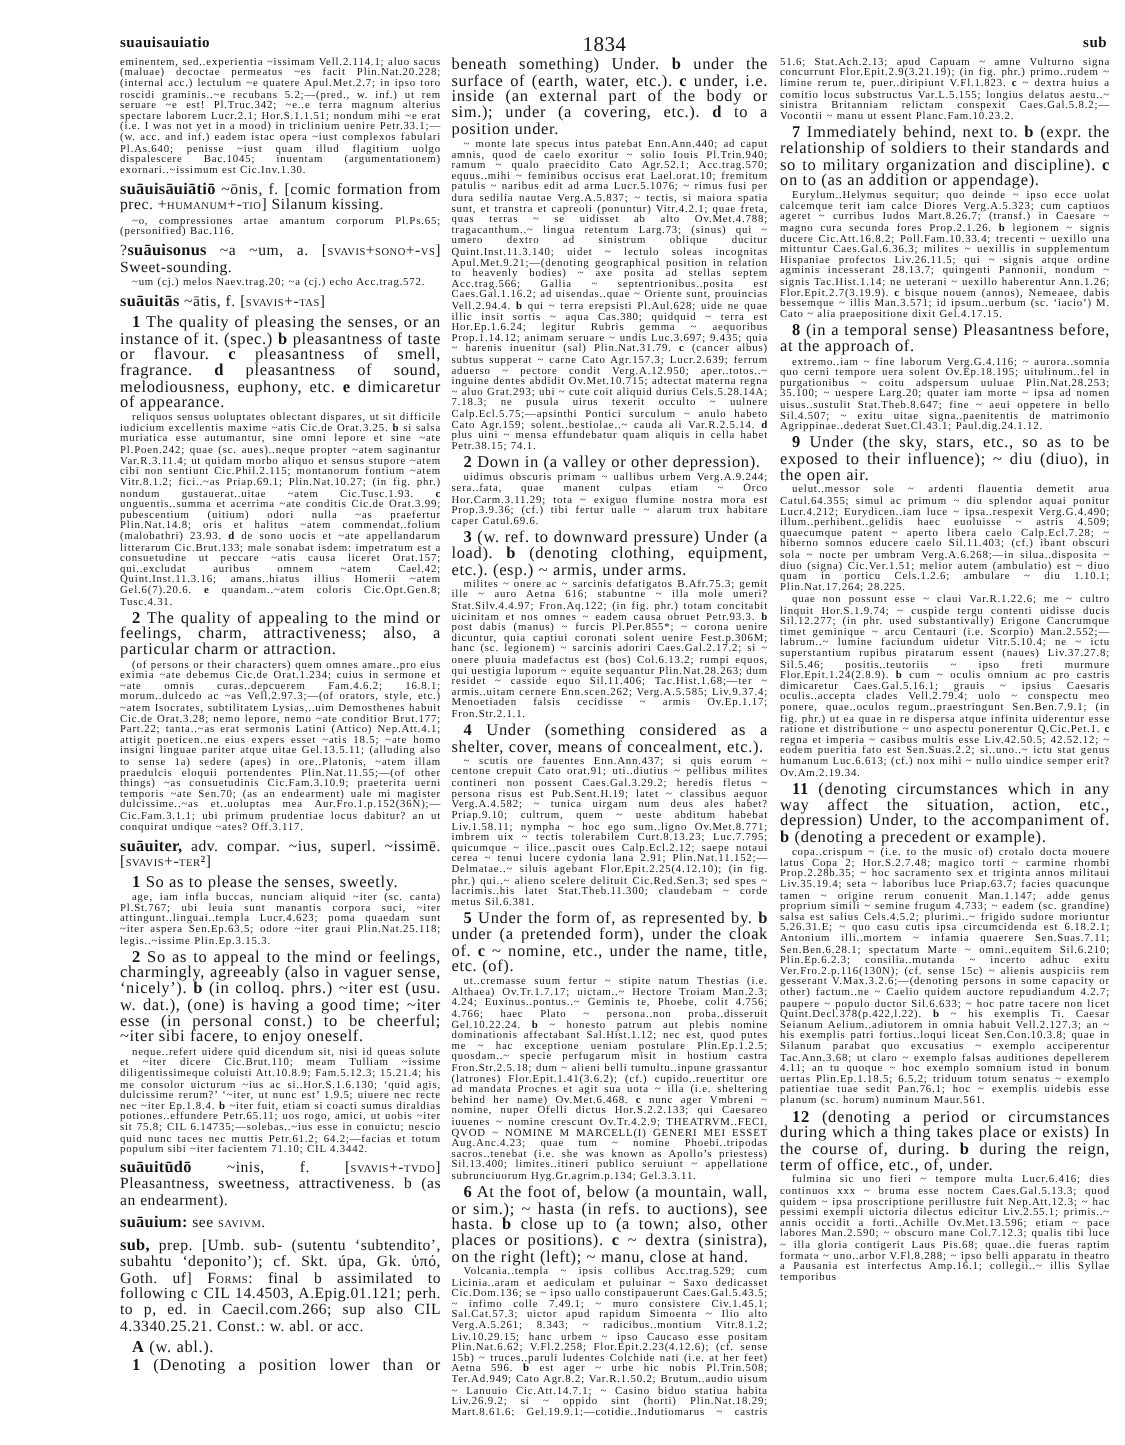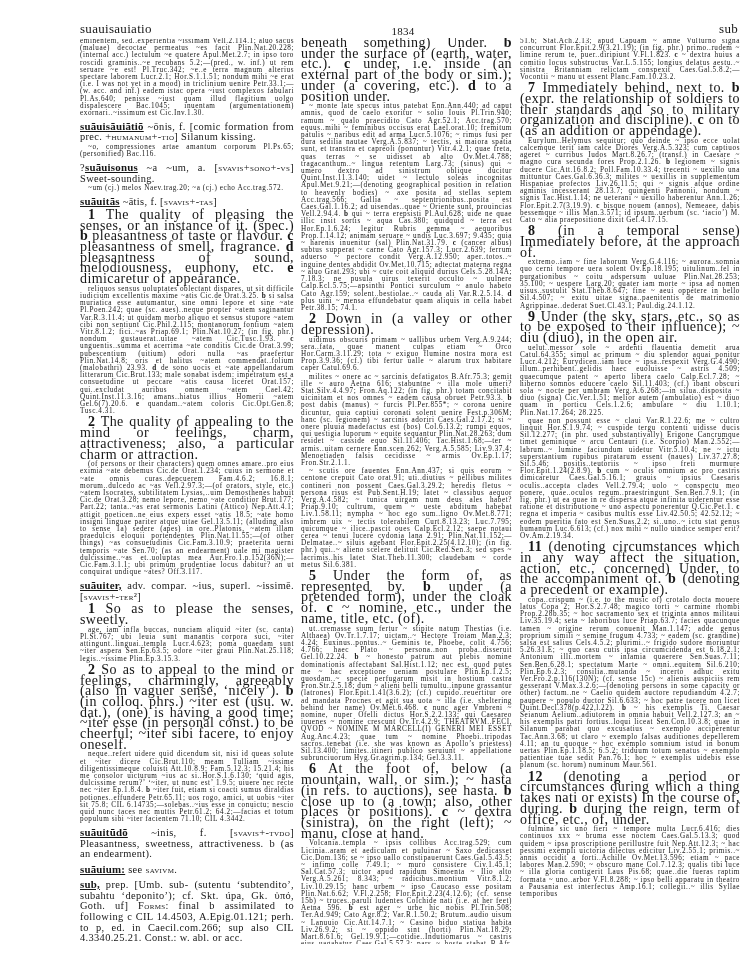--- a/index.html
+++ b/index.html
@@ -1,33 +1,33 @@
 <!DOCTYPE html>
 <html><head>
 <meta charset="utf-8">
 <style>
   html, body { margin:0; padding:0; }
   body {
     width:750px; height:963px; position:relative; overflow:hidden;
     background:#ffffff; color:#161616;
     font-family:"Liberation Serif","DejaVu Serif",serif;
   }
-  .hdr { position:absolute; top:23px; font-size:13px; line-height:12px; font-weight:normal; letter-spacing:0.3px; }
+  .hdr { position:absolute; top:23px; font-size:10px; line-height:12px; font-weight:bold; letter-spacing:0.3px; }
   #hl { left:80px; }
-  #hp { left:380px; width:46px; text-align:center; font-weight:normal; font-size:11px; top:25px; }
+  #hp { left:380px; width:46px; text-align:center; font-weight:normal; font-size:14px; top:25px; }
   #hr { left:700px; width:38px; text-align:right; }
   .col { position:absolute; top:38px; height:906px; overflow:hidden; }
   #cl { left:80px; width:214px; }
   #cm { left:301px; width:211px; }
   #cr { left:520px; width:220px; }
   p { margin:0; text-align:justify; }
   .cite { font-size:7.2px; line-height:7.2px; letter-spacing:0.55px; text-indent:8px; margin-top:1px; }
-  .sense { font-size:14px; line-height:10.7px; letter-spacing:0.42px; text-indent:8px; margin-top:2px; }
+  .sense { font-size:11px; line-height:10.7px; letter-spacing:0.42px; text-indent:8px; margin-top:2px; }
   .entry { font-size:10.4px; line-height:10.7px; letter-spacing:0.35px; margin-top:3.5px; }
-  .entry .hw { font-weight:bold; font-size:10.9px; letter-spacing:0.2px;text-decoration:underline; }
+  .entry .hw { font-weight:bold; font-size:10.9px; letter-spacing:0.2px; }
   .sc { font-variant:small-caps; }
   .noind { text-indent:0; margin-top:0; }
   .lastjust { text-align-last:justify; }
   b { font-weight:bold; }
 </style>
 </head>
 <body>
 
 <div class="hdr" id="hl">suauisauiatio</div>
 <div class="hdr" id="hp">1834</div>
@@ -61,34 +61,36 @@
   <p class="entry"><b class="hw">sub,</b><span> prep. [Umb. sub- (sutentu ‘subtendito’, subahtu ‘deponito’); cf. Skt. úpa, Gk. ὑπό, Goth. uf] </span><span class="sc">Forms</span><span>: final b assimilated to following c CIL 14.4503, A.Epig.01.121; perh. to p, ed. in Caecil.com.266; sup also CIL 4.3340.25.21. Const.: w. abl. or acc.</span></p>
   <p class="sense"><b>A</b><span> (w. abl.).</span></p>
   <p class="sense lastjust"><b>1</b><span> (Denoting a position lower than or</span></p>
 </div>
 
 <div class="col" id="cm">
   <p class="sense noind"><span>beneath something) Under. </span><b>b</b><span> under the surface of (earth, water, etc.). </span><b>c</b><span> under, i.e. inside (an external part of the body or sim.); under (a covering, etc.). </span><b>d</b><span> to a position under.</span></p>
   <p class="cite"><span>~ monte late specus intus patebat Enn.Ann.440; ad caput amnis, quod de caelo exoritur ~ solio Iouis Pl.Trin.940; ramum ~ qualo praecidito Cato Agr.52.1; Acc.trag.570; equus..mihi ~ feminibus occisus erat Lael.orat.10; fremitum patulis ~ naribus edit ad arma Lucr.5.1076; ~ rimus fusi per dura sedilia nautae Verg.A.5.837; ~ tectis, si maiora spatia sunt, et transtra et capreoli (ponuntur) Vitr.4.2.1; quae freta, quas terras ~ se uidisset ab alto Ov.Met.4.788; tragacanthum..~ lingua retentum Larg.73; (sinus) qui ~ umero dextro ad sinistrum oblique ducitur Quint.Inst.11.3.140; uidet ~ lectulo soleas incognitas Apul.Met.9.21;—(denoting geographical position in relation to heavenly bodies) ~ axe posita ad stellas septem Acc.trag.566; Gallia ~ septentrionibus..posita est Caes.Gal.1.16.2; ad uisendas..quae ~ Oriente sunt, prouincias Vell.2.94.4. </span><b>b</b><span> qui ~ terra erepsisti Pl.Aul.628; uide ne quae illic insit sortis ~ aqua Cas.380; quidquid ~ terra est Hor.Ep.1.6.24; legitur Rubris gemma ~ aequoribus Prop.1.14.12; animam seruare ~ undis Luc.3.697; 9.435; quia ~ harenis inuenitur (sal) Plin.Nat.31.79. </span><b>c</b><span> (cancer albus) subtus supperat ~ carne Cato Agr.157.3; Lucr.2.639; ferrum aduerso ~ pectore condit Verg.A.12.950; aper..totos..~ inguine dentes abdidit Ov.Met.10.715; adtectat materna regna ~ aluo Grat.293; ubi ~ cute coit aliquid durius Cels.5.28.14A; 7.18.3; ne pusula uirus texerit occulto ~ uulnere Calp.Ecl.5.75;—apsinthi Pontici surculum ~ anulo habeto Cato Agr.159; solent..bestiolae..~ cauda ali Var.R.2.5.14. </span><b>d</b><span> plus uini ~ mensa effundebatur quam aliquis in cella habet Petr.38.15; 74.1.</span></p>
   <p class="sense"><b>2</b><span> Down in (a valley or other depression).</span></p>
   <p class="cite"><span>uidimus obscuris primam ~ uallibus urbem Verg.A.9.244; sera..fata, quae manent culpas etiam ~ Orco Hor.Carm.3.11.29; tota ~ exiguo flumine nostra mora est Prop.3.9.36; (cf.) tibi fertur ualle ~ alarum trux habitare caper Catul.69.6.</span></p>
+  <p class="sense"><b>3</b><span> (w. ref. to downward pressure) Under (a load). </span><b>b</b><span> (denoting clothing, equipment, etc.). (esp.) ~ armis, under arms.</span></p>
   <p class="cite"><span>milites ~ onere ac ~ sarcinis defatigatos B.Afr.75.3; gemit ille ~ auro Aetna 616; stabuntne ~ illa mole umeri? Stat.Silv.4.4.97; Fron.Aq.122; (in fig. phr.) totam concitabit uicinitam et nos omnes ~ eadem causa obruet Petr.93.3. </span><b>b</b><span> post dabis (manus) ~ furcis Pl.Per.855*; ~ corona uenire dicuntur, quia captiui coronati solent uenire Fest.p.306M; hanc (sc. legionem) ~ sarcinis adoriri Caes.Gal.2.17.2; si ~ onere pluuia madefactus est (bos) Col.6.13.2; rumpi equos, qui uestigia luporum ~ equite sequantur Plin.Nat.28.263; dum residet ~ casside equo Sil.11.406; Tac.Hist.1.68;—ter ~ armis..uitam cernere Enn.scen.262; Verg.A.5.585; Liv.9.37.4; Menoetiaden falsis cecidisse ~ armis Ov.Ep.1.17; Fron.Str.2.1.1.</span></p>
+  <p class="sense"><b>4</b><span> Under (something considered as a shelter, cover, means of concealment, etc.).</span></p>
   <p class="cite"><span>~ scutis ore fauentes Enn.Ann.437; si quis eorum ~ centone crepuit Cato orat.91; uti..diutius ~ pellibus milites contineri non possent Caes.Gal.3.29.2; heredis fletus ~ persona risus est Pub.Sent.H.19; latet ~ classibus aequor Verg.A.4.582; ~ tunica uirgam num deus ales habet? Priap.9.10; cultrum, quem ~ ueste abditum habebat Liv.1.58.11; nympha ~ hoc ego sum..ligno Ov.Met.8.771; imbrem uix ~ tectis tolerabilem Curt.8.13.23; Luc.7.795; quicumque ~ ilice..pascit oues Calp.Ecl.2.12; saepe notaui cerea ~ tenui lucere cydonia lana 2.91; Plin.Nat.11.152;—Delmatae..~ siluis agebant Flor.Epit.2.25(4.12.10); (in fig. phr.) qui..~ alieno scelere delituit Cic.Red.Sen.3; sed spes ~ lacrimis..his latet Stat.Theb.11.300; claudebam ~ corde metus Sil.6.381.</span></p>
   <p class="sense"><b>5</b><span> Under the form of, as represented by. </span><b>b</b><span> under (a pretended form), under the cloak of. </span><b>c</b><span> ~ nomine, etc., under the name, title, etc. (of).</span></p>
   <p class="cite"><span>ut..cremasse suum fertur ~ stipite natum Thestias (i.e. Althaea) Ov.Tr.1.7.17; uictam..~ Hectore Troiam Man.2.3; 4.24; Euxinus..pontus..~ Geminis te, Phoebe, colit 4.756; 4.766; haec Plato ~ persona..non proba..disseruit Gel.10.22.24. </span><b>b</b><span> ~ honesto patrum aut plebis nomine dominationis affectabant Sal.Hist.1.12; nec est, quod putes me ~ hac exceptione ueniam postulare Plin.Ep.1.2.5; quosdam..~ specie perfugarum misit in hostium castra Fron.Str.2.5.18; dum ~ alieni belli tumultu..inpune grassantur (latrones) Flor.Epit.1.41(3.6.2); (cf.) cupido..reuertitur ore ad mandata Procnes et agit sua uota ~ illa (i.e. sheltering behind her name) Ov.Met.6.468. </span><b>c</b><span> nunc ager Vmbreni ~ nomine, nuper Ofelli dictus Hor.S.2.2.133; qui Caesareo iuuenes ~ nomine crescunt Ov.Tr.4.2.9; THEATRVM..FECI, QVOD ~ NOMINE M MARCELL(I) GENERI MEI ESSET Aug.Anc.4.23; quae tum ~ nomine Phoebi..tripodas sacros..tenebat (i.e. she was known as Apollo’s priestess) Sil.13.400; limites..itineri publico seruiunt ~ appellatione subrunciuorum Hyg.Gr.agrim.p.134; Gel.3.3.11.</span></p>
   <p class="sense"><b>6</b><span> At the foot of, below (a mountain, wall, or sim.); ~ hasta (in refs. to auctions), see hasta. </span><b>b</b><span> close up to (a town; also, other places or positions). </span><b>c</b><span> ~ dextra (sinistra), on the right (left); ~ manu, close at hand.</span></p>
   <p class="cite lastjust"><span>Volcania..templa ~ ipsis collibus Acc.trag.529; cum Licinia..aram et aediculam et puluinar ~ Saxo dedicasset Cic.Dom.136; se ~ ipso uallo constipauerunt Caes.Gal.5.43.5; ~ infimo colle 7.49.1; ~ muro consistere Civ.1.45.1; Sal.Cat.57.3; uictor apud rapidum Simoenta ~ Ilio alto Verg.A.5.261; 8.343; ~ radicibus..montium Vitr.8.1.2; Liv.10.29.15; hanc urbem ~ ipso Caucaso esse positam Plin.Nat.6.62; V.Fl.2.258; Flor.Epit.2.23(4.12.6); (cf. sense 15b) ~ truces..paruli ludentes Colchide nati (i.e. at her feet) Aetna 596. </span><b>b</b><span> est ager ~ urbe hic nobis Pl.Trin.508; Ter.Ad.949; Cato Agr.8.2; Var.R.1.50.2; Brutum..audio uisum ~ Lanuuio Cic.Att.14.7.1; ~ Casino biduo statiua habita Liv.26.9.2; si ~ oppido sint (horti) Plin.Nat.18.29; Mart.8.61.6; Gel.19.9.1;—cotidie..Indutiomarus ~ castris eius uagabatur Caes.Gal.5.57.3; pars..~ hoste stabat B.Afr.</span></p>
 </div>
 
 <div class="col" id="cr">
   <p class="cite noind"><span>51.6; Stat.Ach.2.13; apud Capuam ~ amne Vulturno signa concurrunt Flor.Epit.2.9(3.21.19); (in fig. phr.) primo..rudem ~ limine rerum te, puer..diripiunt V.Fl.1.823. </span><b>c</b><span> ~ dextra huius a comitio locus substructus Var.L.5.155; longius delatus aestu..~ sinistra Britanniam relictam conspexit Caes.Gal.5.8.2;—Vocontii ~ manu ut essent Planc.Fam.10.23.2.</span></p>
   <p class="sense"><b>7</b><span> Immediately behind, next to. </span><b>b</b><span> (expr. the relationship of soldiers to their standards and so to military organization and discipline). </span><b>c</b><span> on to (as an addition or appendage).</span></p>
   <p class="cite"><span>Eurylum..Helymus sequitur; quo deinde ~ ipso ecce uolat calcemque terit iam calce Diores Verg.A.5.323; cum captiuos ageret ~ curribus Iudos Mart.8.26.7; (transf.) in Caesare ~ magno cura secunda fores Prop.2.1.26. </span><b>b</b><span> legionem ~ signis ducere Cic.Att.16.8.2; Poll.Fam.10.33.4; trecenti ~ uexillo una mittuntur Caes.Gal.6.36.3; milites ~ uexillis in supplementum Hispaniae profectos Liv.26.11.5; qui ~ signis atque ordine agminis incesserant 28.13.7; quingenti Pannonii, nondum ~ signis Tac.Hist.1.14; ne ueterani ~ uexillo haberentur Ann.1.26; Flor.Epit.2.7(3.19.9). </span><b>c</b><span> bisque nouem (annos), Nemeaee, dabis bessemque ~ illis Man.3.571; id ipsum..uerbum (sc. ‘iacio’) M. Cato ~ alia praepositione dixit Gel.4.17.15.</span></p>
-  <p class="sense"><b>8</b><span> (in a temporal sense) Immediately before, at the approach of.</span></p>
+  <p class="sense"><b>8</b><span> (in a temporal sense) Pleasantness before, at the approach of.</span></p>
   <p class="cite"><span>extremo..iam ~ fine laborum Verg.G.4.116; ~ aurora..somnia quo cerni tempore uera solent Ov.Ep.18.195; uitulinum..fel in purgationibus ~ coitu adspersum uuluae Plin.Nat.28.253; 35.100; ~ uespere Larg.20; quater iam morte ~ ipsa ad nomen uisus..sustulit Stat.Theb.8.647; fine ~ aeui oppetere in bello Sil.4.507; ~ exitu uitae signa..paenitentis de matrimonio Agrippinae..dederat Suet.Cl.43.1; Paul.dig.24.1.12.</span></p>
   <p class="sense"><b>9</b><span> Under (the sky, stars, etc., so as to be exposed to their influence); ~ diu (diuo), in the open air.</span></p>
   <p class="cite"><span>uelut..messor sole ~ ardenti flauentia demetit arua Catul.64.355; simul ac primum ~ diu splendor aquai ponitur Lucr.4.212; Eurydicen..iam luce ~ ipsa..respexit Verg.G.4.490; illum..perhibent..gelidis haec euoluisse ~ astris 4.509; quaecumque patent ~ aperto libera caelo Calp.Ecl.7.28; ~ hiberno somnos educere caelo Sil.11.403; (cf.) ibant obscuri sola ~ nocte per umbram Verg.A.6.268;—in silua..disposita ~ diuo (signa) Cic.Ver.1.51; melior autem (ambulatio) est ~ diuo quam in porticu Cels.1.2.6; ambulare ~ diu 1.10.1; Plin.Nat.17.264; 28.225.</span></p>
   <p class="cite"><span>quae non possunt esse ~ claui Var.R.1.22.6; me ~ cultro linquit Hor.S.1.9.74; ~ cuspide tergu contenti uidisse ducis Sil.12.277; (in phr. used substantivally) Erigone Cancrumque timet geminique ~ arcu Centauri (i.e. Scorpio) Man.2.552;—labrum..~ lumine faciundum uidetur Vitr.5.10.4; ne ~ ictu superstantium rupibus piratarum essent (naues) Liv.37.27.8; Sil.5.46; positis..teutoriis ~ ipso freti murmure Flor.Epit.1.24(2.8.9). </span><b>b</b><span> cum ~ oculis omnium ac pro castris dimicaretur Caes.Gal.5.16.1; grauis ~ ipsius Caesaris oculis..accepta clades Vell.2.79.4; uolo ~ conspectu meo ponere, quae..oculos regum..praestringunt Sen.Ben.7.9.1; (in fig. phr.) ut ea quae in re dispersa atque infinita uiderentur esse ratione et distributione ~ uno aspectu ponerentur Q.Cic.Pet.1. </span><b>c</b><span> regna et imperia ~ casibus multis esse Liv.42.50.5; 42.52.12; ~ eodem pueritia fato est Sen.Suas.2.2; si..uno..~ ictu stat genus humanum Luc.6.613; (cf.) nox mihi ~ nullo uindice semper erit? Ov.Am.2.19.34.</span></p>
-  <p class="sense"><b>11</b><span> (denoting circumstances which in any way affect the situation, action, etc., concerned) Under, to the accompaniment of. </span><b>b</b><span> (denoting a precedent or example).</span></p>
+  <p class="sense"><b>11</b><span> (denoting circumstances which in any way affect the situation, action, etc., depression) Under, to the accompaniment of. </span><b>b</b><span> (denoting a precedent or example).</span></p>
   <p class="cite"><span>copa..crispum ~ (i.e. to the music of) crotalo docta mouere latus Copa 2; Hor.S.2.7.48; magico torti ~ carmine rhombi Prop.2.28b.35; ~ hoc sacramento sex et triginta annos militaui Liv.35.19.4; seta ~ laboribus luce Priap.63.7; facies quacunque tamen ~ origine rerum conuenit Man.1.147; adde genus proprium simili ~ semine frugum 4.733; ~ eadem (sc. grandine) salsa est salius Cels.4.5.2; plurimi..~ frigido sudore moriuntur 5.26.31.E; ~ quo casu cutis ipsa circumcidenda est 6.18.2.1; Antonium illi..mortem ~ infamia quaerere Sen.Suas.7.11; Sen.Ben.6.28.1; spectatum Marte ~ omni..equitem Sil.6.210; Plin.Ep.6.2.3; consilia..mutanda ~ incerto adhuc exitu Ver.Fro.2.p.116(130N); (cf. sense 15c) ~ alienis auspiciis rem gesserant V.Max.3.2.6;—(denoting persons in some capacity or other) factum..ne ~ Caelio quidem auctore repudiandum 4.2.7; paupere ~ populo ductor Sil.6.633; ~ hoc patre tacere non licet Quint.Decl.378(p.422,l.22). </span><b>b</b><span> ~ his exemplis Ti. Caesar Seianum Aelium..adiutorem in omnia habuit Vell.2.127.3; an ~ his exemplis patri fortius..loqui liceat Sen.Con.10.3.8; quae in Silanum parabat quo excusatius ~ exemplo acciperentur Tac.Ann.3.68; ut claro ~ exemplo falsas auditiones depellerem 4.11; an tu quoque ~ hoc exemplo somnium istud in bonum uertas Plin.Ep.1.18.5; 6.5.2; triduum totum senatus ~ exemplo patientiae tuae sedit Pan.76.1; hoc ~ exemplis uidebis esse planum (sc. horum) numinum Maur.561.</span></p>
-  <p class="sense"><b>12</b><span> (denoting a period or circumstances during which a thing takes nati or exists) In the course of, during. </span><b>b</b><span> during the reign, term of office, etc., of, under.</span></p>
+  <p class="sense"><b>12</b><span> (denoting a period or circumstances during which a thing takes place or exists) In the course of, during. </span><b>b</b><span> during the reign, term of office, etc., of, under.</span></p>
   <p class="cite lastjust"><span>fulmina sic uno fieri ~ tempore multa Lucr.6.416; dies continuos xxx ~ bruma esse noctem Caes.Gal.5.13.3; quod quidem ~ ipsa proscriptione perillustre fuit Nep.Att.12.3; ~ hac pessimi exempli uictoria dilectus edicitur Liv.2.55.1; primis..~ annis occidit a forti..Achille Ov.Met.13.596; etiam ~ pace labores Man.2.590; ~ obscuro mane Col.7.12.3; qualis tibi luce ~ illa gloria contigerit Laus Pis.68; quae..die fueras raptim formata ~ uno..arbor V.Fl.8.288; ~ ipso belli apparatu in theatro a Pausania est interfectus Amp.16.1; collegii..~ illis Syllae temporibus</span></p>
 </div>
 
 </body></html>

